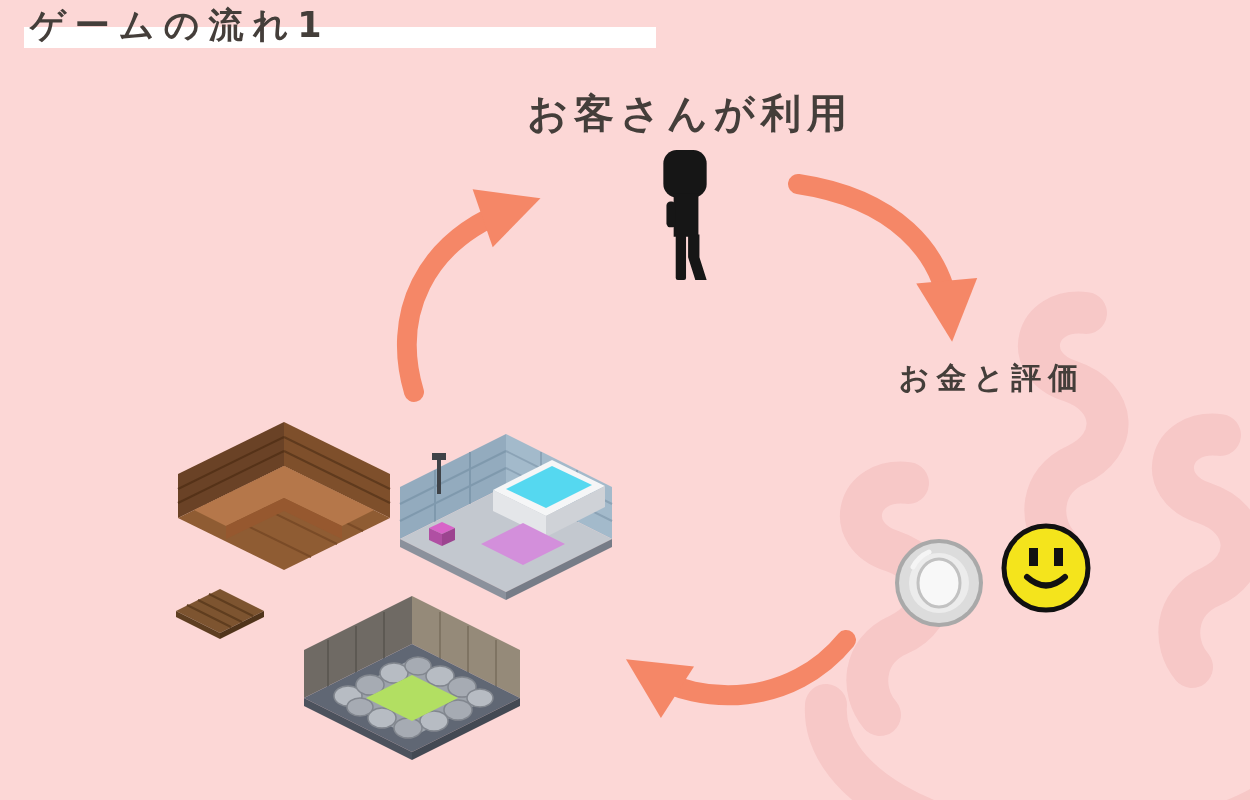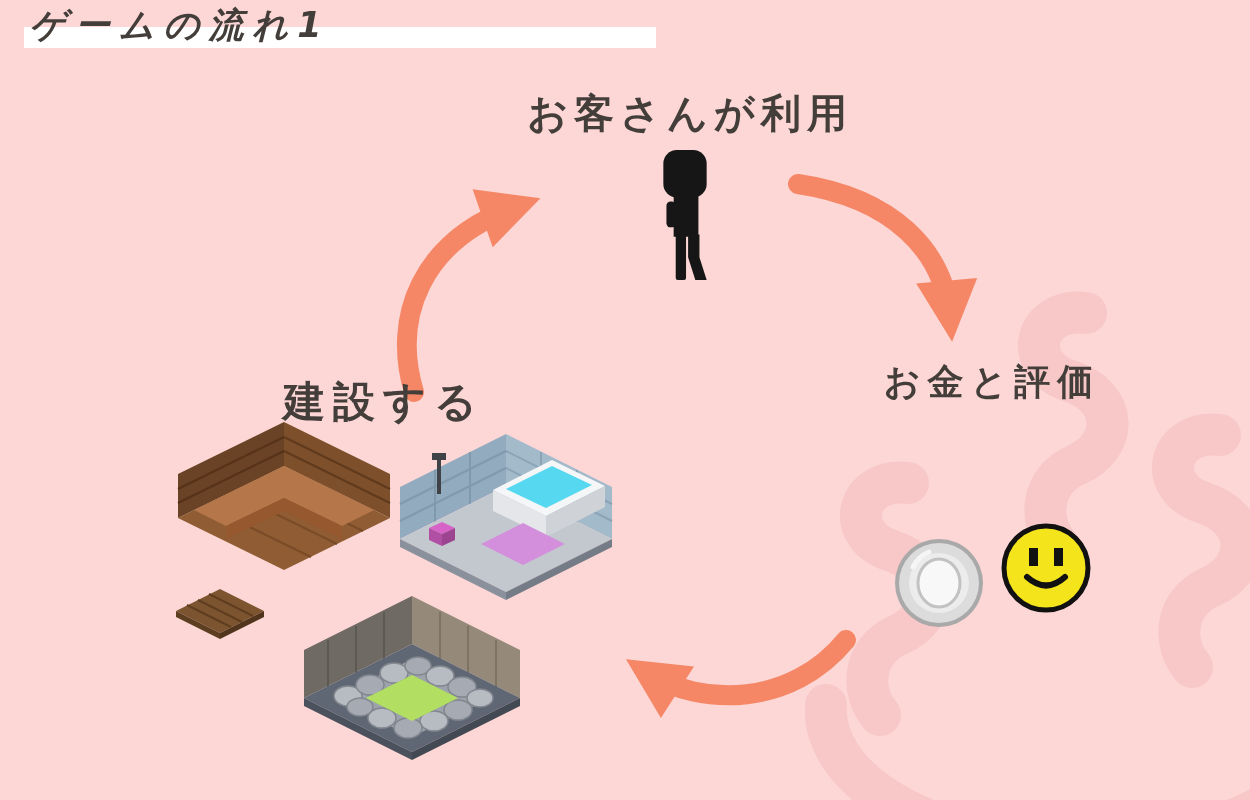--- a/index.html
+++ b/index.html
@@ -20,33 +20,32 @@
     background: var(--title-highlight, #ffffff);
   }
   .title {
     position: absolute;
     left: 30px; top: 2px;
     font-size: 35px;
     font-weight: 700;
     letter-spacing: 9px;
     color: var(--text, #46403c);
     white-space: nowrap;
-    font-style: italic;
   }
 
   
   .label {
     position: absolute;
     transform: translateX(-50%);
     font-weight: 700;
     color: var(--text, #46403c);
     white-space: nowrap;
   }
   .label-customer { left: 690px; top: 86px;  font-size: 40px; letter-spacing: 6px; }
-  .label-reward   { left: 992px; top: 358px; font-size: 36px; letter-spacing: 7px; font-family: Liberation Serif, serif; }
+  .label-reward   { left: 992px; top: 358px; font-size: 30px; letter-spacing: 7px; font-family: Liberation Serif, serif; }
   .label-get      { left: 985px; top: 440px; font-size: 38px; letter-spacing: 4px; }
   .label-build    { left: 384px; top: 374px; font-size: 42px; letter-spacing: 8px; }
 
   
   .arrows { position: absolute; left: 0; top: 0; width: 1250px; height: 800px; }
   .arrow {
     fill: none;
     stroke: var(--arrow, #f58767);
     stroke-width: 20px;
     stroke-linecap: round;
@@ -114,21 +113,20 @@
   </svg>
   <svg class="smiley" viewBox="0 0 92 92" aria-hidden="true">
     <g>
       <circle cx="46" cy="46" r="42" style="fill:var(--smiley-yellow, #f4e41c)" stroke="#111111" stroke-width="5"></circle>
       <rect x="29" y="26" width="9" height="18" fill="#111111"></rect>
       <rect x="54" y="26" width="9" height="18" fill="#111111"></rect>
       <path d="M27 55 q 19 17 38 0" stroke="#111111" stroke-width="6" fill="none" stroke-linecap="round"></path>
     </g>
   </svg>
 
-  <div class="label label-build">建設する</div>
 
   <svg class="room-sauna" viewBox="0 0 224 156" aria-hidden="true">
     <g>
       <polygon points="6,56 112,4 112,48 6,100" fill="#6a4226"></polygon>
       <line x1="6" y1="71" x2="112" y2="19" stroke="#553218" stroke-width="2"></line>
       <line x1="6" y1="85" x2="112" y2="33" stroke="#553218" stroke-width="2"></line>
       <polygon points="112,4 218,56 218,100 112,48" fill="#7e4f2b"></polygon>
       <line x1="112" y1="19" x2="218" y2="71" stroke="#5f3a1d" stroke-width="2"></line>
       <line x1="112" y1="33" x2="218" y2="85" stroke="#5f3a1d" stroke-width="2"></line>
     </g>

